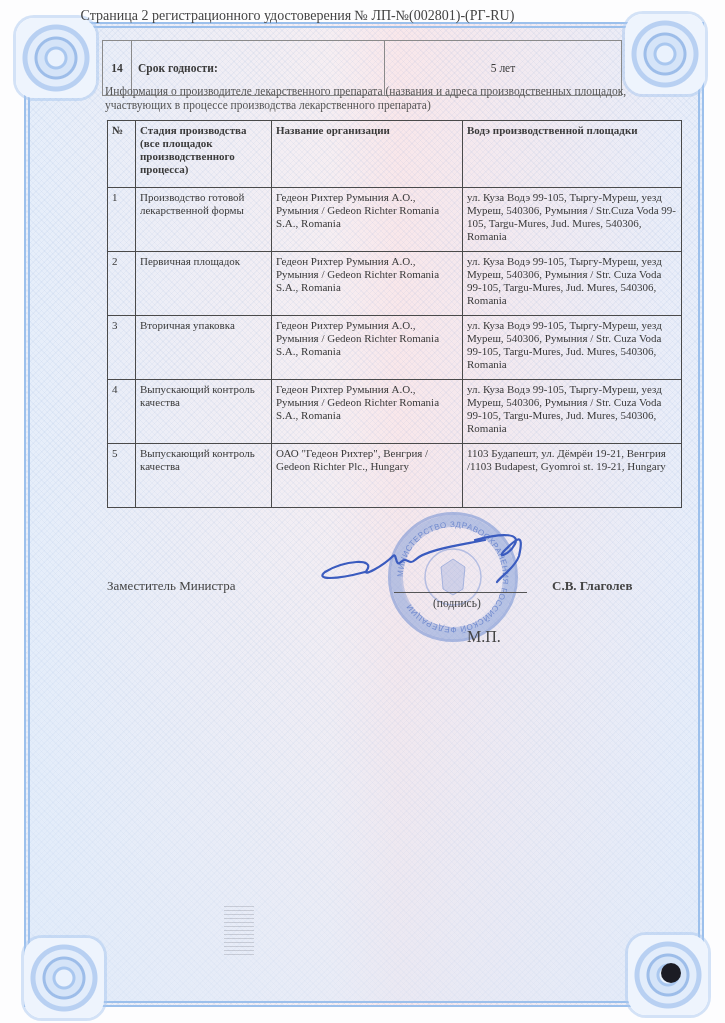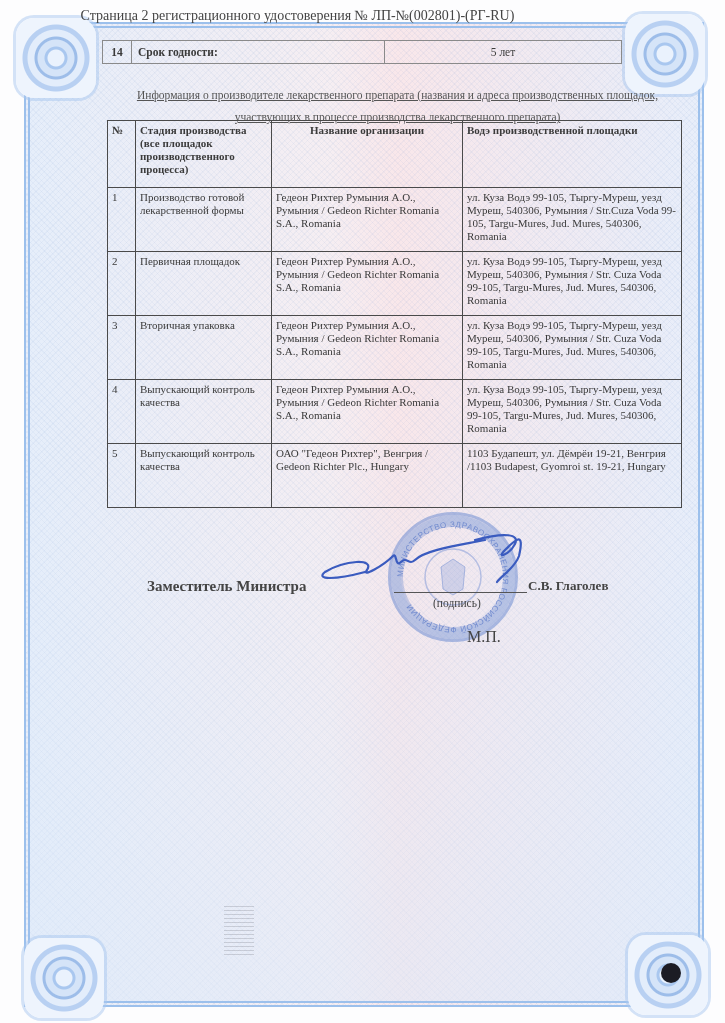--- a/index.html
+++ b/index.html
@@ -36,47 +36,47 @@
   .hole { position: absolute; left: 661px; top: 963px; width: 20px; height: 20px; border-radius: 50%; background: #1c1c24; z-index: 2; }
 
   .page-header {
     position: absolute; left: 0; width: 595px; top: 8px; text-align: center;
     font-size: 14px; color: #444; z-index: 3;
   }
   .top-table {
     position: absolute; left: 102px; top: 40px; width: 520px; border-collapse: collapse;
     font-size: 11.5px; z-index: 3;
   }
-  .top-table td { border: 1px solid #8a8a8a; height: 22px; padding: 0 6px; }
+  .top-table td { border: 1px solid #8a8a8a; height: 22px; padding: 16px 6px; }
   .top-table .num { width: 16px; font-weight: bold; text-align: center; }
   .top-table .lbl { width: 240px; font-weight: bold; }
   .top-table .val { text-align: center; margin-left: 8px; }
 
   .info-caption {
-    position: absolute; left: 105px; top: 84px; width: 585px; text-align: center;
-    font-size: 11.5px; line-height: 22px; color: #555; z-index: 3; text-decoration: underline;
+    position: absolute; left: 105px; top: 84px; width: 585px; 
+    font-size: 11.5px; line-height: 14px; color: #555; z-index: 3;
   }
   .main-table {
     position: absolute; left: 107px; top: 120px; width: 575px; border-collapse: collapse;
     font-size: 11px; line-height: 13px; z-index: 3; color: #3b3b3b;
   }
   .main-table th, .main-table td {
     border: 1px solid #4a4a4a; vertical-align: top; text-align: left; padding: 3px 4px;
   }
   .main-table th { font-weight: bold; height: 60px; }
   .main-table td { height: 57px; }
   .main-table .c0 { width: 19px; }
   .main-table .c1 { width: 127px; }
-  .main-table .c2 { width: 182px; text-align: center; }
+  .main-table .c2 { width: 182px; }
 
   .signature-row { position: absolute; top: 578px; left: 107px; width: 560px; height: 80px; z-index: 3; }
-  .sig-title { position: absolute; left: 0; top: 0; font-weight: bold; font-size: 15px; color: #444; margin-left: 40px; }
+  .sig-title { position: absolute; left: 0; top: 0; font-weight: normal; font-size: 13px; color: #444; }
   .sig-line { position: absolute; left: 287px; top: 14px; width: 133px; border-top: 1px solid #555; }
   .sig-caption { position: absolute; left: 326px; top: 19px; font-size: 11.5px; color: #444; }
-  .sig-name { position: absolute; left: 421px; top: 0; font-weight: bold; font-size: 13px; color: #444; }
+  .sig-name { position: absolute; left: 445px; top: 0; font-weight: bold; font-size: 13px; color: #444; }
   .mp { position: absolute; left: 336px; top: 50px; font-size: 16px; color: #444; margin-left: 24px; }
 
   .stamp {
     position: absolute; left: 388px; top: 512px; width: 124px; height: 124px; border-radius: 50%;
     border: 3px solid rgba(110,140,210,0.55);
     box-shadow: inset 0 0 0 10px rgba(150,175,225,0.25), inset 0 0 0 12px rgba(110,140,210,0.35);
     z-index: 2;
   }
   .stamp-text { position: absolute; left: 0; top: 0; width: 100%; height: 100%; }
   .signature-svg { position: absolute; left: 305px; top: 520px; z-index: 4; }

